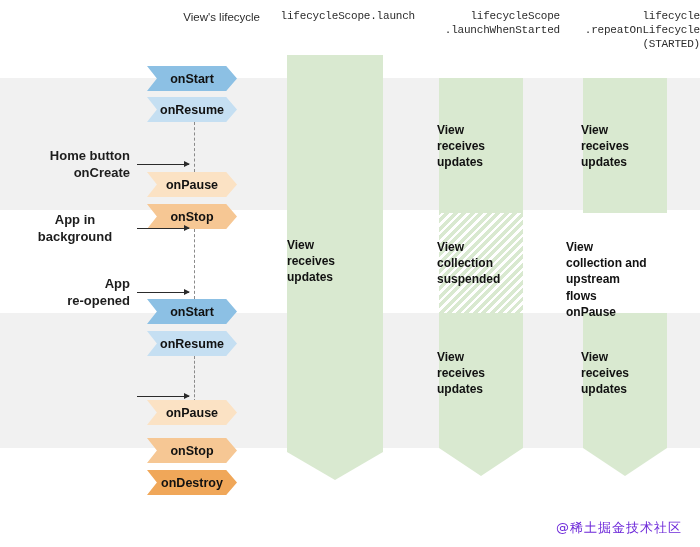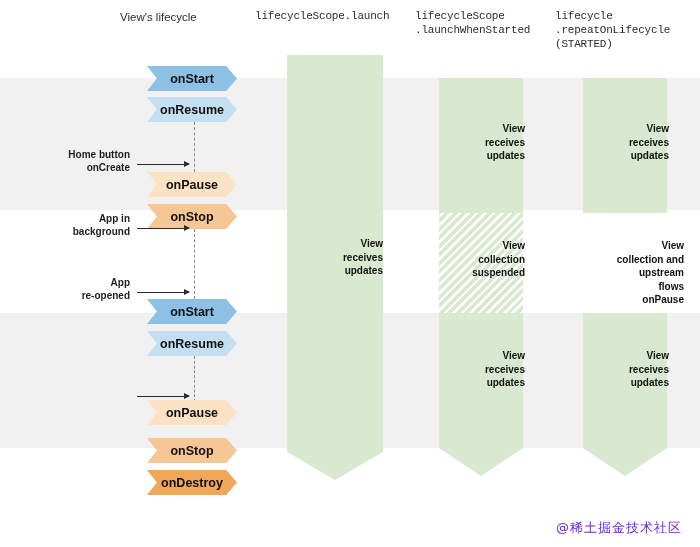--- a/index.html
+++ b/index.html
@@ -22,21 +22,21 @@
     left: 0;
     width: 700px;
     background: #f1f1f1;
   }
   #band-1 { top: 78px;  height: 132px; }
   #band-2 { top: 313px; height: 135px; }
 
   
   .col-header {
     position: absolute;
-    text-align: left;
+    text-align: right;
     color: #2b2b2b;
     line-height: 1.25;
   }
   .col-header.sans {
     font-family: "Liberation Sans", sans-serif;
     font-size: 11.5px;
     font-weight: 400;
   }
   .col-header.mono {
     font-family: "Liberation Mono", monospace;
@@ -88,22 +88,22 @@
 
   
   #bar-rol-top     { left: 583px; top: 78px;  width: 84px;  height: 135px; }
   #bar-rol-bot     { left: 583px; top: 313px; width: 84px;  height: 135px; }
   #tip-rol         { left: 583px; top: 448px;
                      border-left-width: 42px; border-right-width: 42px; }
 
   
   .bar-label {
     position: absolute;
-    text-align: right;
-    font-size: 10px;
+    text-align: left;
+    font-size: 12px;
     font-weight: bold;
     color: #111111;
     line-height: 1.35;
     pointer-events: none;
   }
   #lbl-launch      { left: 287px; top: 237px; width: 96px; }
   #lbl-lws-top     { left: 437px; top: 122px; width: 88px; }
   #lbl-lws-mid     { left: 437px; top: 239px; width: 88px; }
   #lbl-lws-bot     { left: 437px; top: 349px; width: 88px; }
   #lbl-rol-top     { left: 581px; top: 122px; width: 88px; }
@@ -142,21 +142,21 @@
     border-left: 1.5px dashed #8a8a8a;
   }
   #dash-1 { top: 122px; height: 50px; }
   #dash-2 { top: 229px; height: 70px; }
   #dash-3 { top: 356px; height: 46px; }
 
   
   .event-label {
     position: absolute;
     text-align: right;
-    font-size: 10px;
+    font-size: 13px;
     font-weight: bold;
     color: #1d1d1d;
     line-height: 1.3;
   }
   .event-arrow {
     position: absolute;
     height: 1px;
     background: #2b2b2b;
   }
   .event-arrow::after {
@@ -165,21 +165,21 @@
     right: -1px;
     top: -3px;
     width: 0;
     height: 0;
     border-top: 3.5px solid transparent;
     border-bottom: 3.5px solid transparent;
     border-left: 6px solid #2b2b2b;
   }
   #evt-home-label  { left: 20px;  top: 148px; width: 110px; }
   #evt-home-arrow  { left: 137px; top: 164px; width: 52px; }
-  #evt-bg-label    { left: 20px;  top: 212px; width: 110px; }
+  #evt-bg-label    { left: 20px;  top: 212px; width: 110px; text-align: center; }
   #evt-bg-arrow    { left: 137px; top: 228px; width: 52px; }
   #evt-reopen-label{ left: 20px;  top: 276px; width: 110px; }
   #evt-reopen-arrow{ left: 137px; top: 292px; width: 52px; }
   #evt-finish-label{ left: 20px;  top: 389px; width: 110px; }
   #evt-finish-arrow{ left: 137px; top: 396px; width: 52px; }
 
   
   #watermark {
     position: absolute;
     right: 18px;

